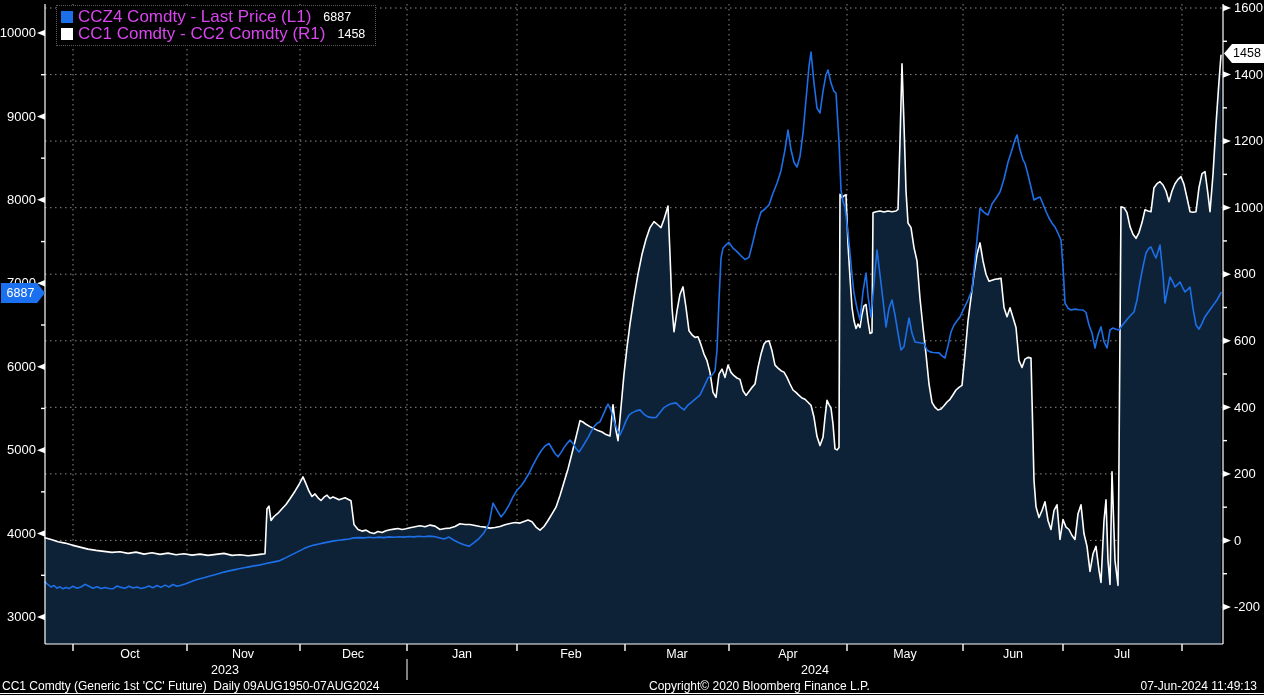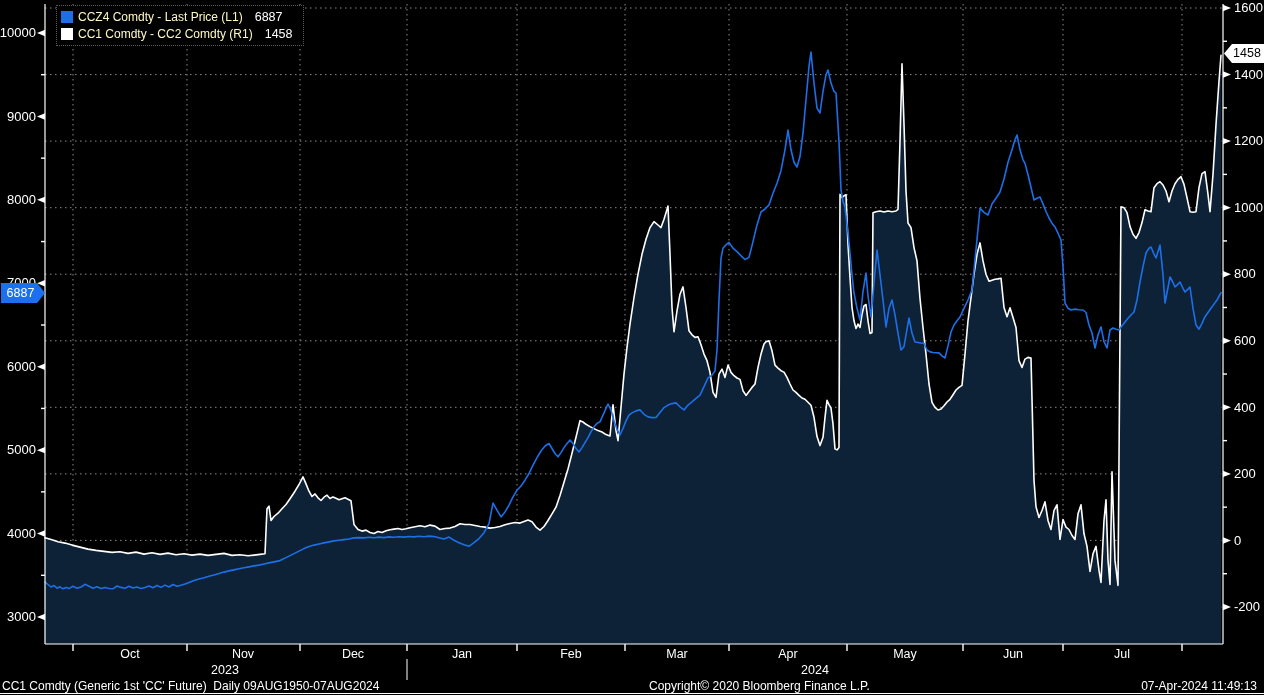--- a/index.html
+++ b/index.html
@@ -8,21 +8,21 @@
   #chart{position:absolute;left:0;top:0;z-index:1;}
   .grid{stroke:#8a8a8a;stroke-width:1;stroke-dasharray:1.5,3.5;fill:none;}
   .axis{stroke:#fff;stroke-width:1.2;fill:none;}
   .tick{stroke:#fff;stroke-width:1.4;}
   .axlbl{fill:#fff;font-size:13px;font-family:"Liberation Sans",sans-serif;}
   .molbl{fill:#fff;font-size:12.5px;font-family:"Liberation Sans",sans-serif;}
   #legend{position:absolute;left:56px;top:5px;z-index:3;background:#000;
           border:1px dotted #5a5a5a;padding:2px 10px 3px 4px;}
   .lrow{display:flex;align-items:center;height:17px;white-space:nowrap;}
   .swatch{width:12px;height:12px;margin-right:5px;flex:none;}
-  .llab{color:#fef9c3;font-size:12px;}
+  .llab{color:#d946ef;font-size:17px;}
   .lval{color:#fff;font-size:12.5px;margin-left:12px;}
   .badge{position:absolute;z-index:4;font-size:12.5px;text-align:center;}
   #badge-left{left:1px;top:283px;width:44px;height:20px;line-height:20px;color:#fff;
       background:#1b70f0;clip-path:polygon(0 0,82% 0,100% 50%,82% 100%,0 100%);
       padding-right:5px;box-sizing:border-box;}
   #badge-right{left:1224px;top:44px;width:40px;height:19px;line-height:19px;color:#000;
       background:#fff;clip-path:polygon(0 50%,20% 0,100% 0,100% 100%,20% 100%);
       padding-left:6px;box-sizing:border-box;}
   #footer{position:absolute;left:0;top:679px;width:1264px;height:15px;z-index:3;
           color:#fff;font-size:12px;}
@@ -153,16 +153,16 @@
       <span class="lval">1458</span>
     </div>
   </div>
 
   <div class="badge" id="badge-left">6887</div>
   <div class="badge" id="badge-right">1458</div>
 
   <div id="footer">
     <span class="fl">CC1 Comdty (Generic 1st 'CC' Future)  Daily 09AUG1950-07AUG2024</span>
     <span class="fc">Copyright© 2020 Bloomberg Finance L.P.</span>
-    <span class="fr">07-Apr-2024 11:49:13</span>
+    <span class="fr">07-Jun-2024 11:49:13</span>
   </div>
   <div id="botline"></div>
 </div>
 
 </body></html>

